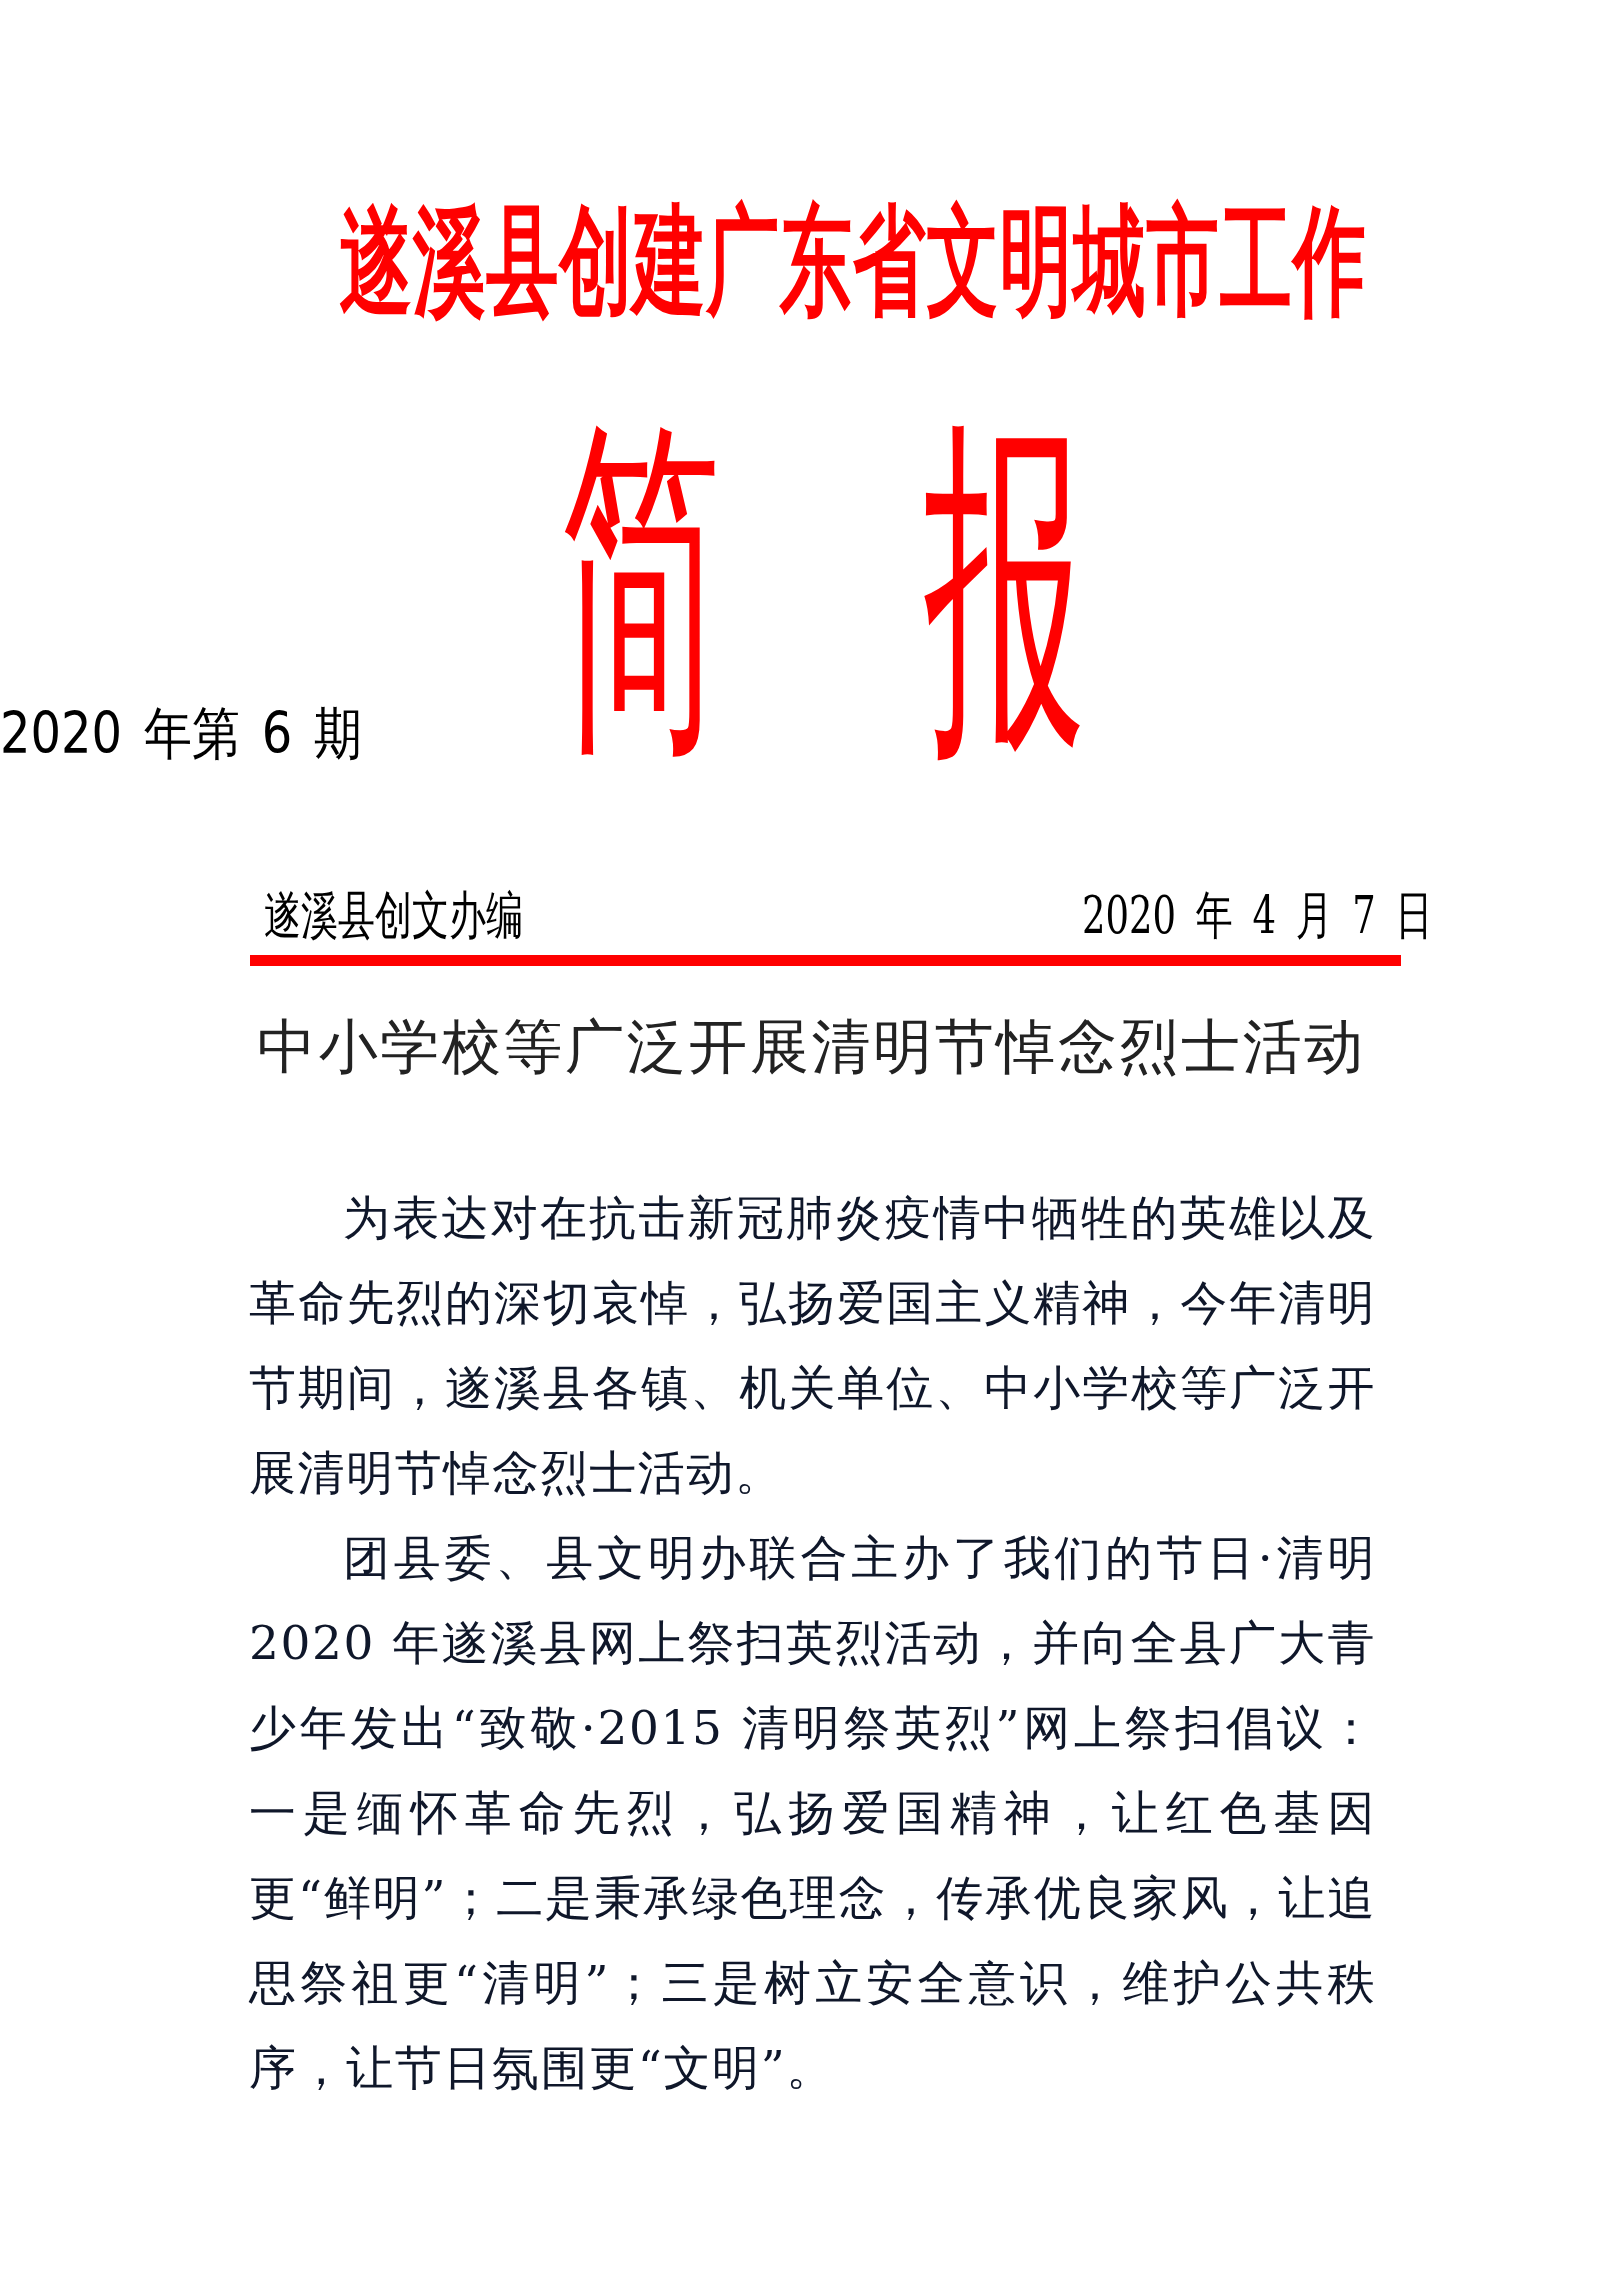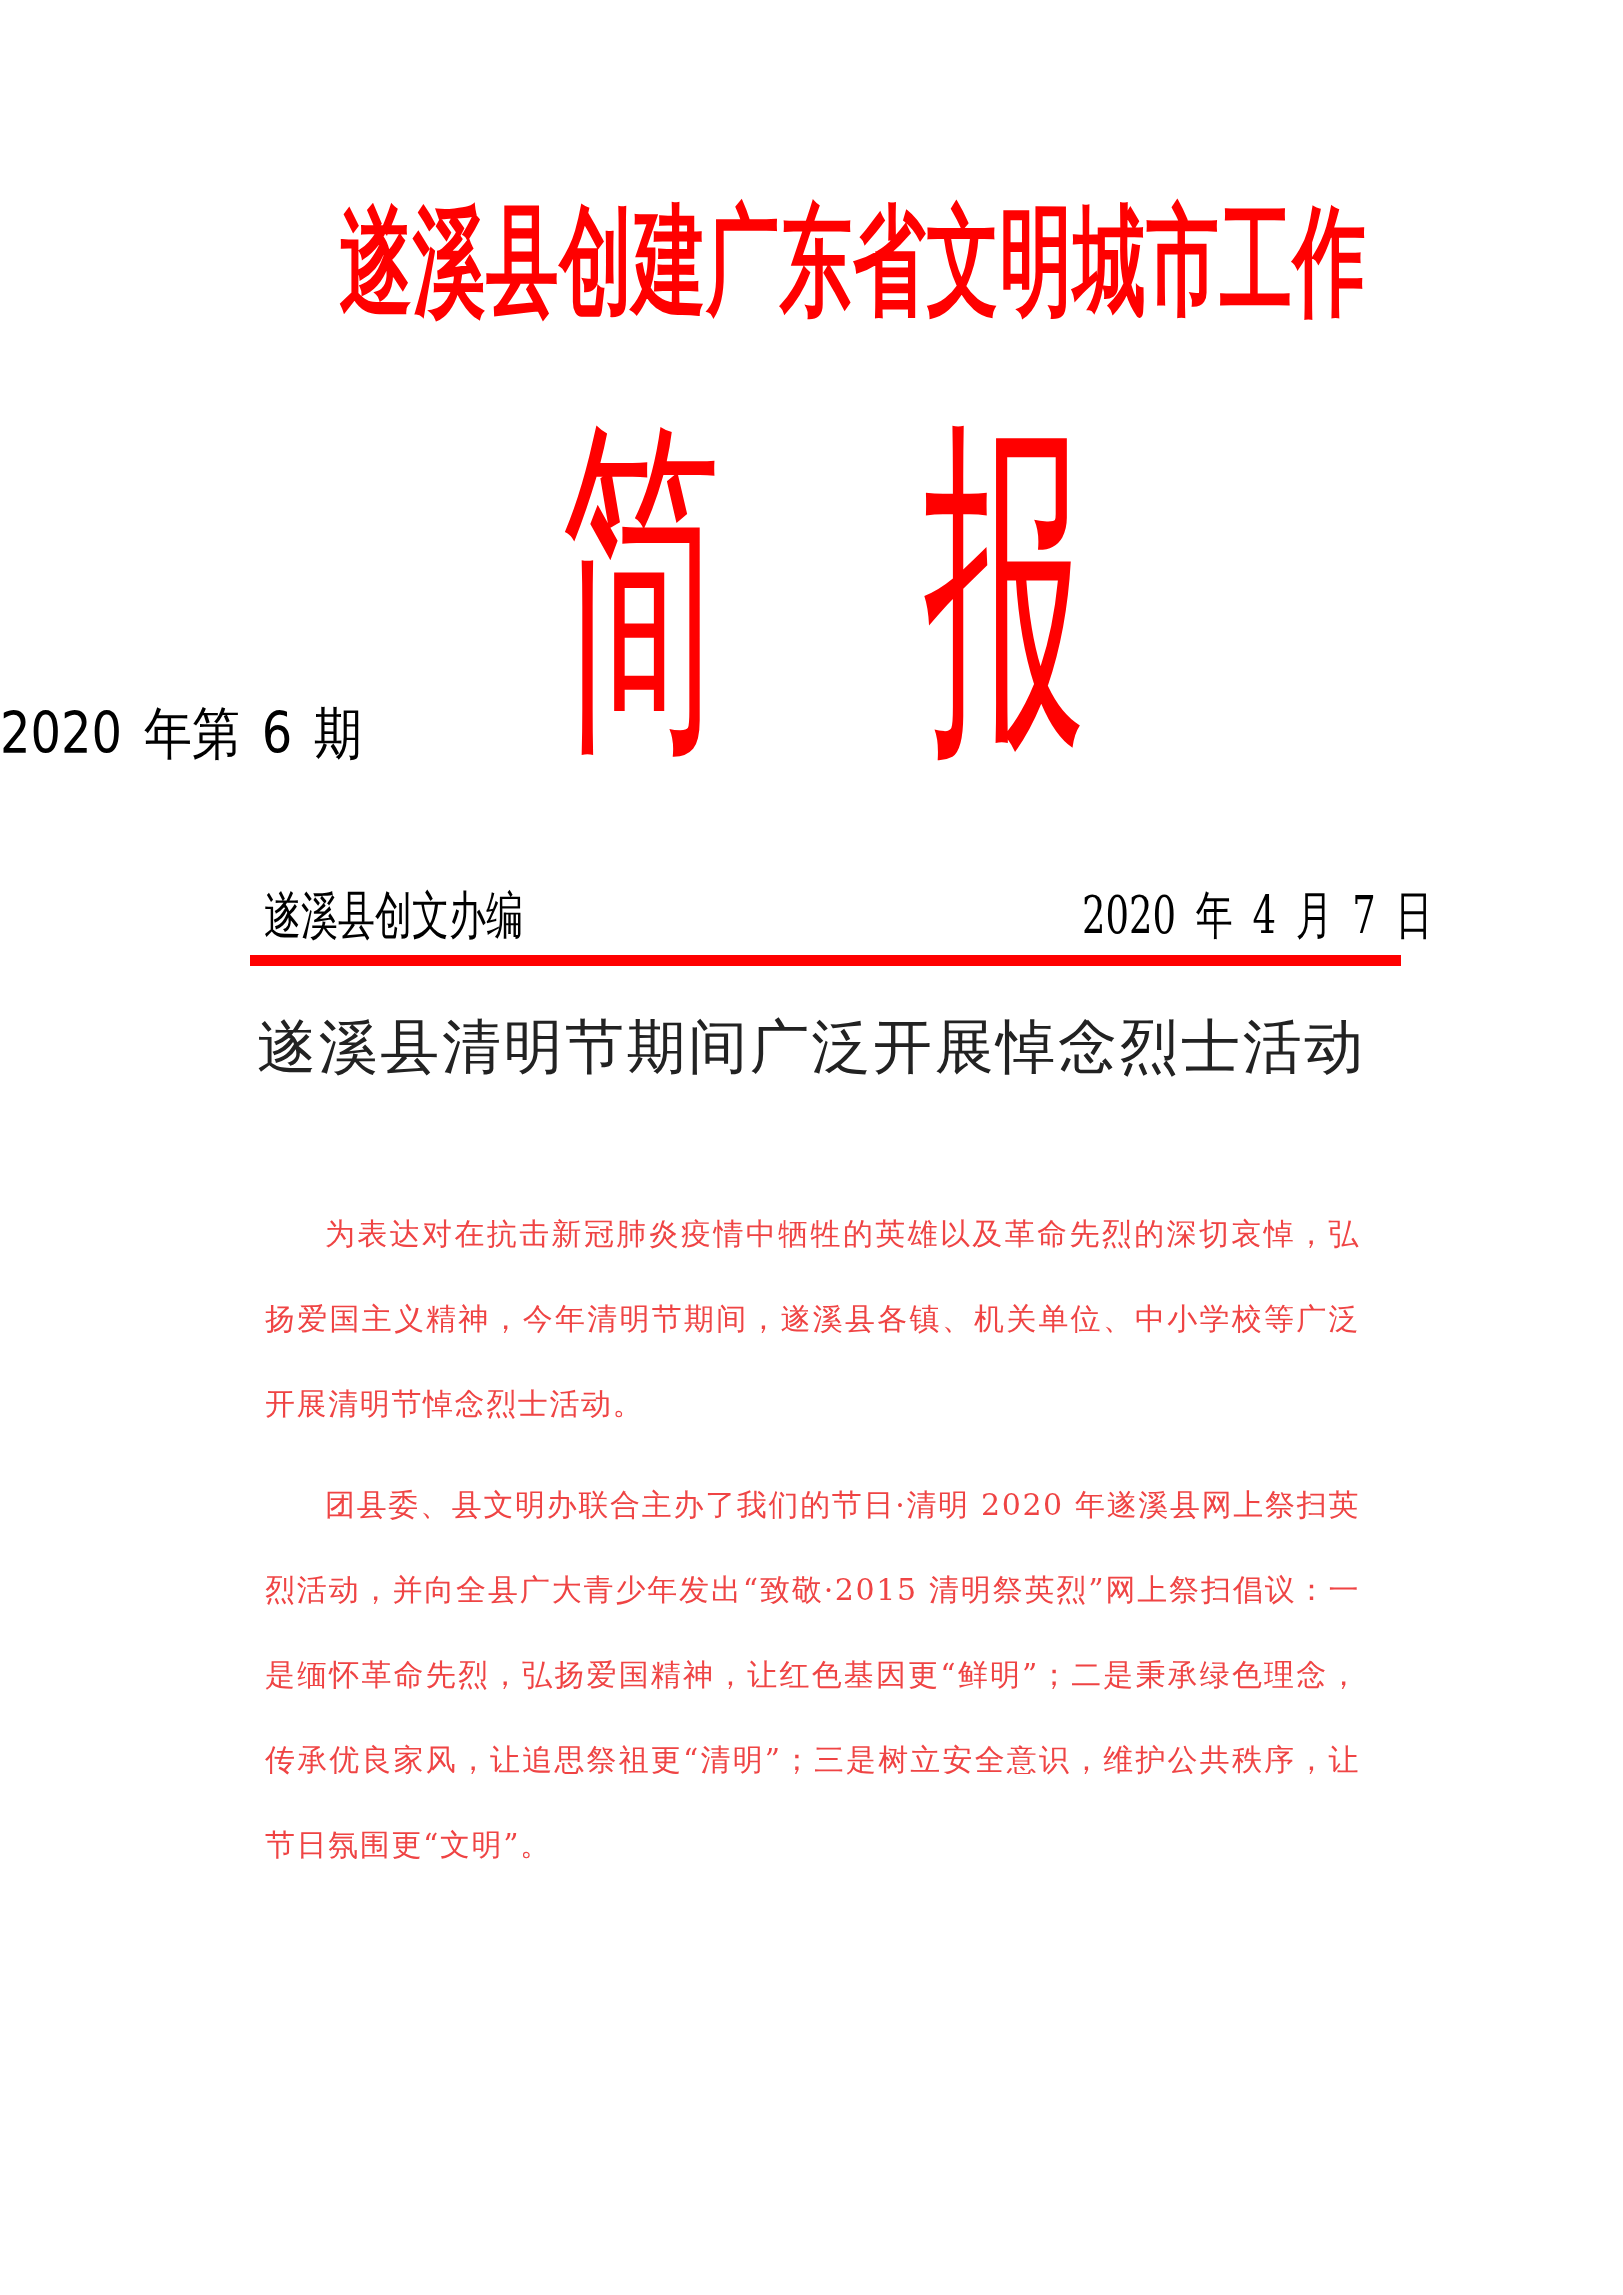--- a/index.html
+++ b/index.html
@@ -134,27 +134,27 @@
       letter-spacing: 2.6px;
     }
 
     
     .article-body {
       left: 249px;
       top: 1175px;
       width: 1127px;
     }
     .article-body p {
-      margin: 16px;
+      margin: 0;
       font-family: "DejaVu Serif", "Liberation Serif", serif;
-      font-size: 30px;
+      font-size: 47px;
       line-height: 85px;
       text-indent: 2em;
       text-align: justify;
-      color: #ef4444;
+      color: #0f172a;
       letter-spacing: 1.6px;
     }
   </style>
 </head>
 <body>
 
 <div class="abs masthead-title">
   <span>遂溪县创建广东省文明城市工作</span>
 </div>
 
@@ -170,20 +170,20 @@
 </div>
 
 <div class="abs editor-row">
   <div class="abs editor-label">遂溪县创文办编</div>
   <div class="abs issue-date">2020 年 4 月 7 日</div>
 </div>
 
 <div class="abs red-rule"></div>
 
 <div class="abs article-heading">
-  <span>遂溪县清明节期间广泛开展悼念烈士活动</span>
+  <span>中小学校等广泛开展清明节悼念烈士活动</span>
 </div>
 
 <div class="abs article-body">
   <p>为表达对在抗击新冠肺炎疫情中牺牲的英雄以及革命先烈的深切哀悼，弘扬爱国主义精神，今年清明节期间，遂溪县各镇、机关单位、中小学校等广泛开展清明节悼念烈士活动。</p>
   <p>团县委、县文明办联合主办了我们的节日·清明 2020 年遂溪县网上祭扫英烈活动，并向全县广大青少年发出“致敬·2015 清明祭英烈”网上祭扫倡议：一是缅怀革命先烈，弘扬爱国精神，让红色基因更“鲜明”；二是秉承绿色理念，传承优良家风，让追思祭祖更“清明”；三是树立安全意识，维护公共秩序，让节日氛围更“文明”。</p>
 </div>
 
 
 </body></html>

